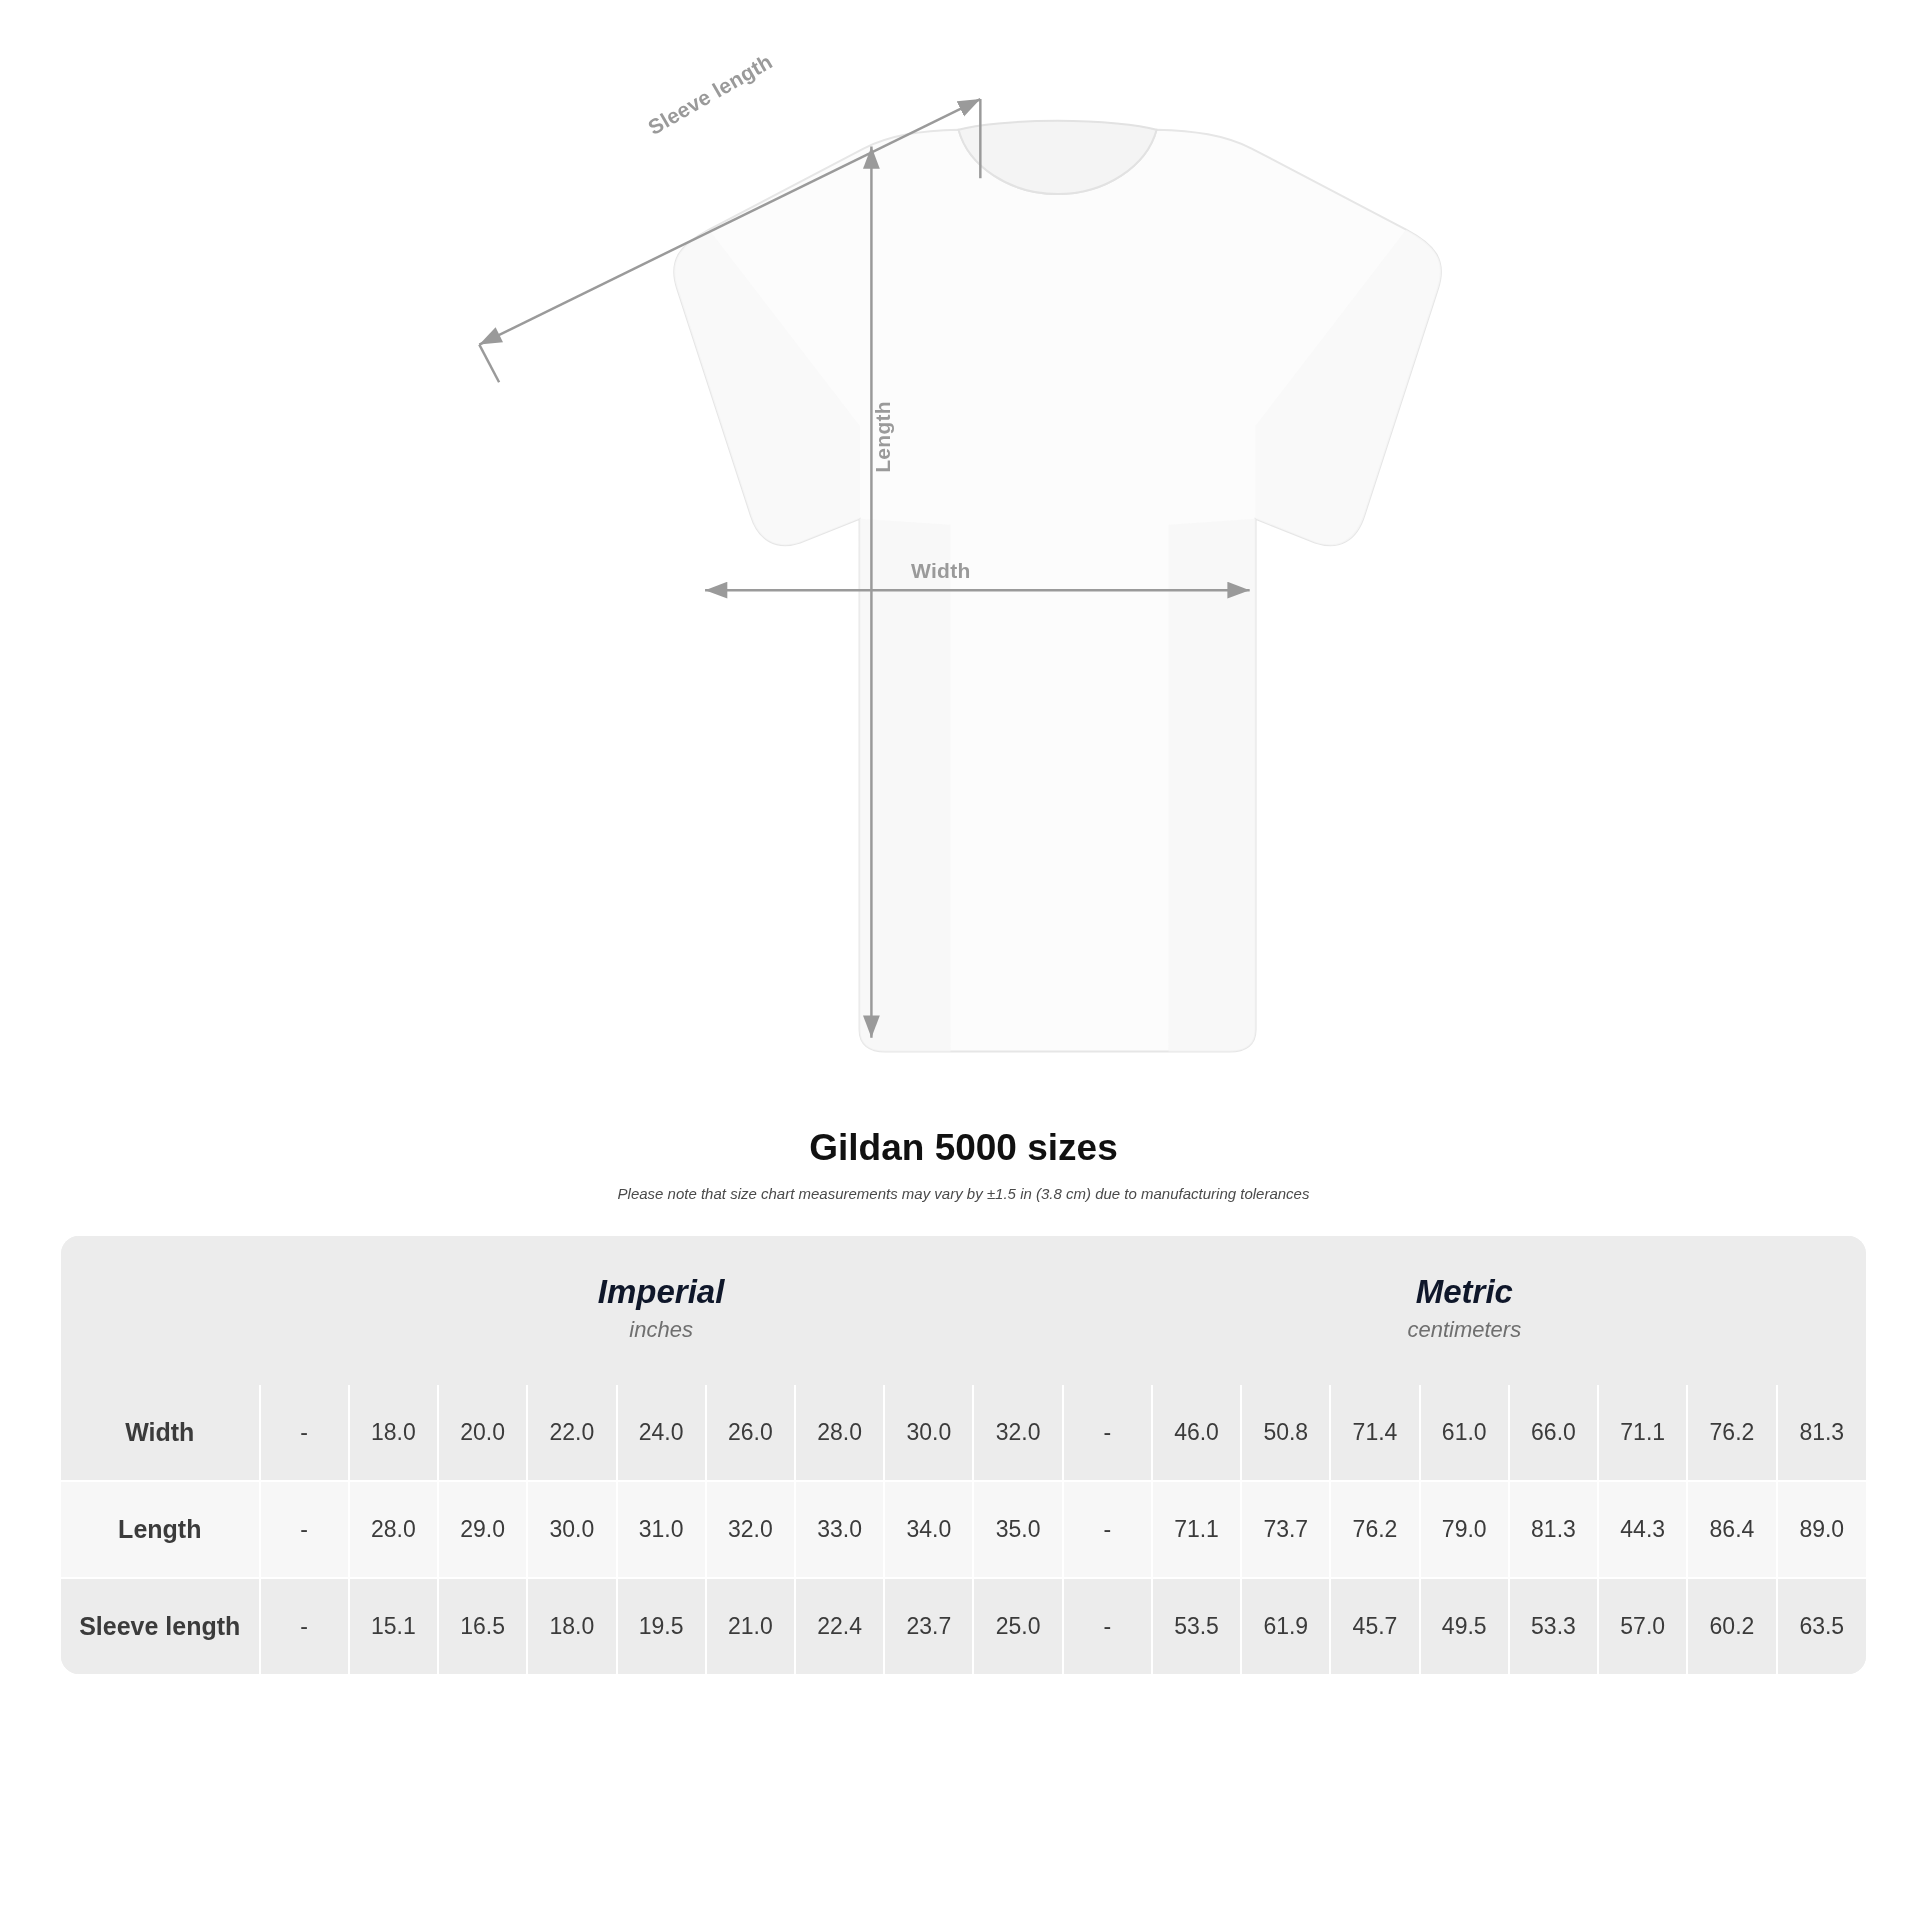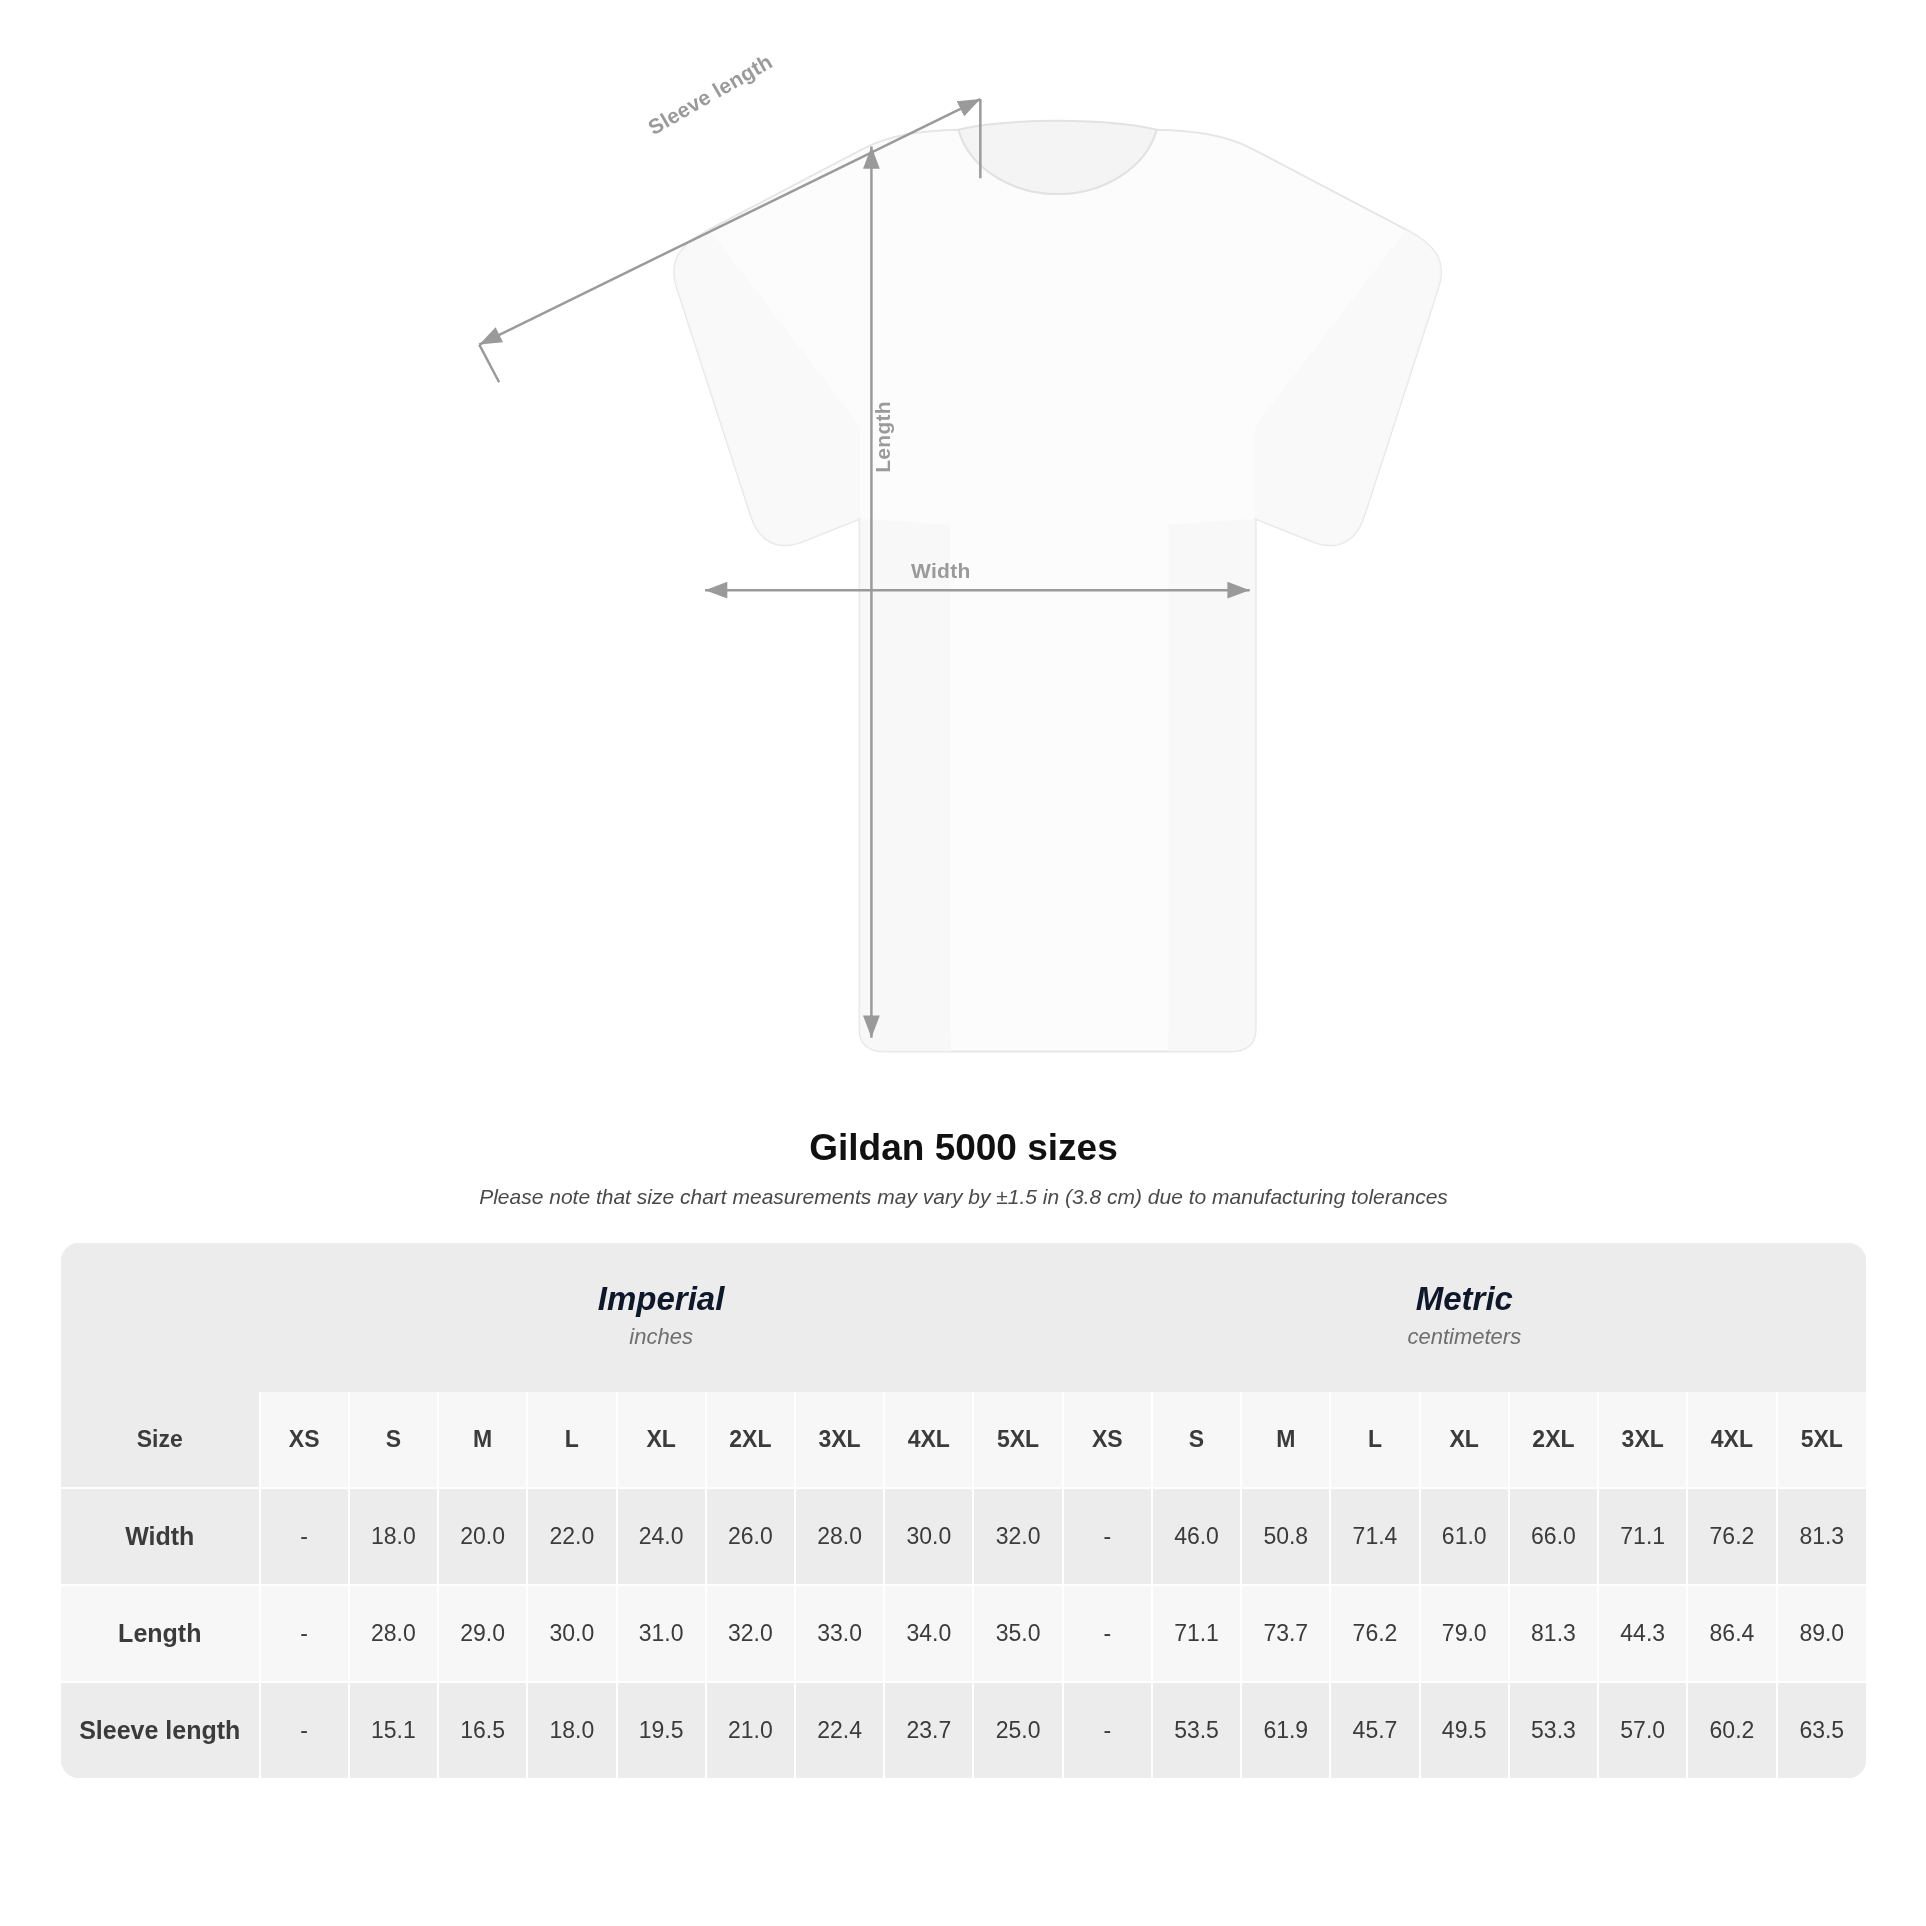--- a/index.html
+++ b/index.html
@@ -60,21 +60,21 @@
     text-align: center;
     margin-top: 18px;
   }
   .chart-title {
     font-size: 37px;
     font-weight: bold;
     color: #111;
     margin: 0 0 16px 0;
   }
   .chart-note {
-    font-size: 21px;
+    font-size: 15px;
     font-style: italic;
     color: #4a4a4a;
     margin: 0;
   }
 
   
   .table-wrap {
     margin: 34px 61px 0 61px;
     border-radius: 18px;
     overflow: hidden;
@@ -245,41 +245,20 @@
           <td></td>
           <td colspan="9">
             <div class="unit-name">Imperial</div>
             <div class="unit-sub">inches</div>
           </td>
           <td colspan="9">
             <div class="unit-name">Metric</div>
             <div class="unit-sub">centimeters</div>
           </td>
         </tr>
-        <tr class="size-row" id="size-header-row">
-          <th class="rowhead">Size</th>
-        <th>XS</th>
-            <th>S</th>
-            <th>M</th>
-            <th>L</th>
-            <th>XL</th>
-            <th>2XL</th>
-            <th>3XL</th>
-            <th>4XL</th>
-            <th>5XL</th>
-            <th>XS</th>
-            <th>S</th>
-            <th>M</th>
-            <th>L</th>
-            <th>XL</th>
-            <th>2XL</th>
-            <th>3XL</th>
-            <th>4XL</th>
-            <th>5XL</th>
-          </tr>
       </thead>
       <tbody id="table-body">
           <tr class="odd">
             <td class="rowhead">Width</td>
             <td>-</td>
             <td>18.0</td>
             <td>20.0</td>
             <td>22.0</td>
             <td>24.0</td>
             <td>26.0</td>

